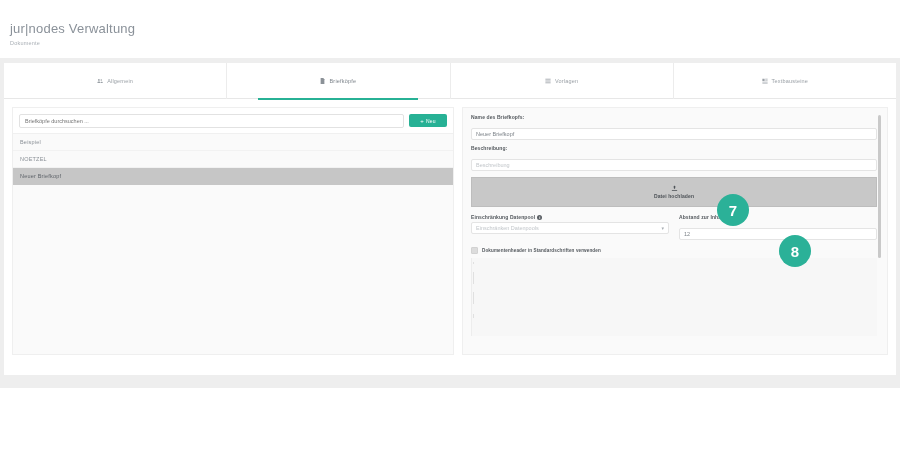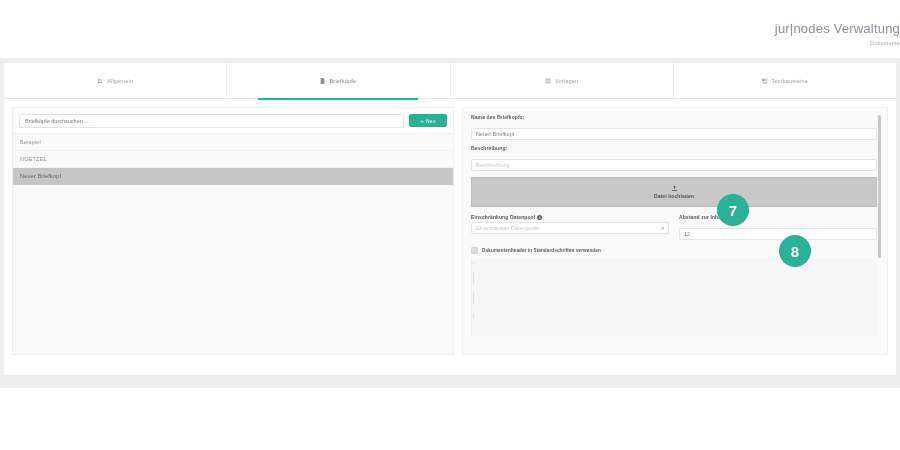--- a/index.html
+++ b/index.html
@@ -16,21 +16,20 @@
     background: #ffffff;
   }
 
   
   .app-header {
     position: absolute;
     left: 0; top: 0;
     width: 900px; height: 58px;
     background: #ffffff;
     padding: 22px 0 8px 10px;
-    text-align: right;
   }
   .app-title {
     font-size: 13px;
     color: #8a9199;
     font-weight: 400;
     letter-spacing: .2px;
     line-height: 14px;
   }
   .app-subtitle {
     font-size: 5.5px;

